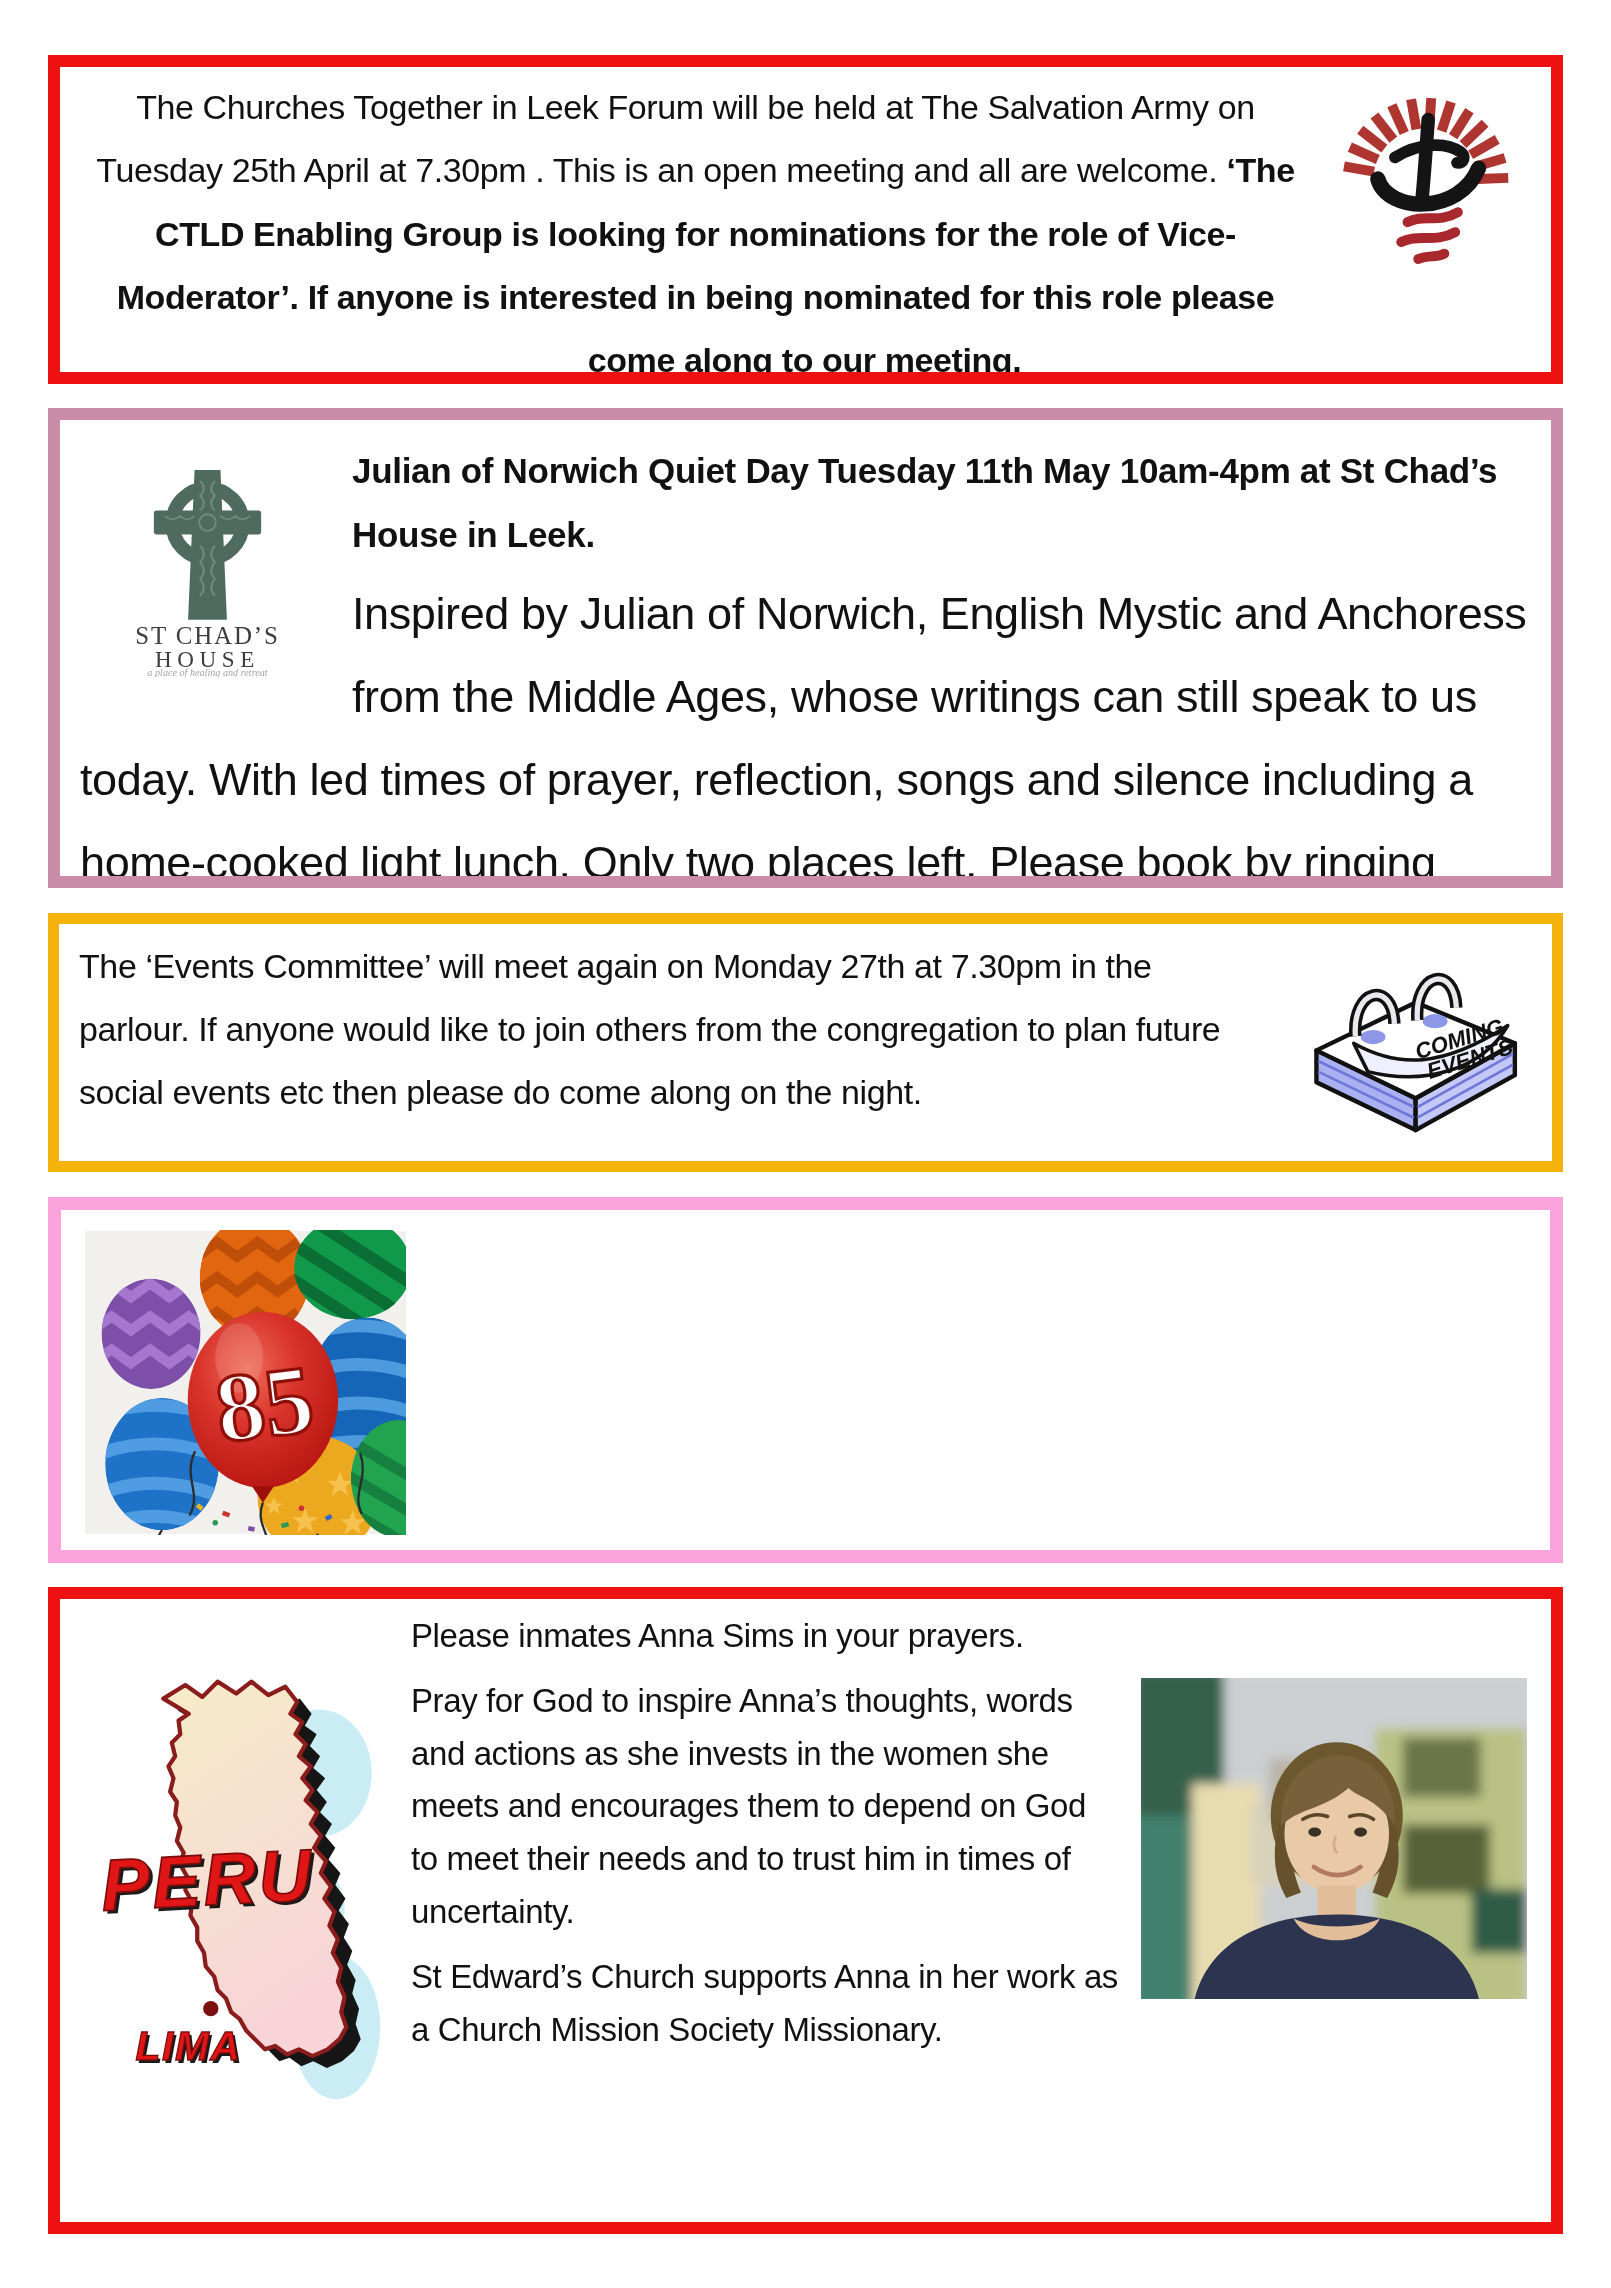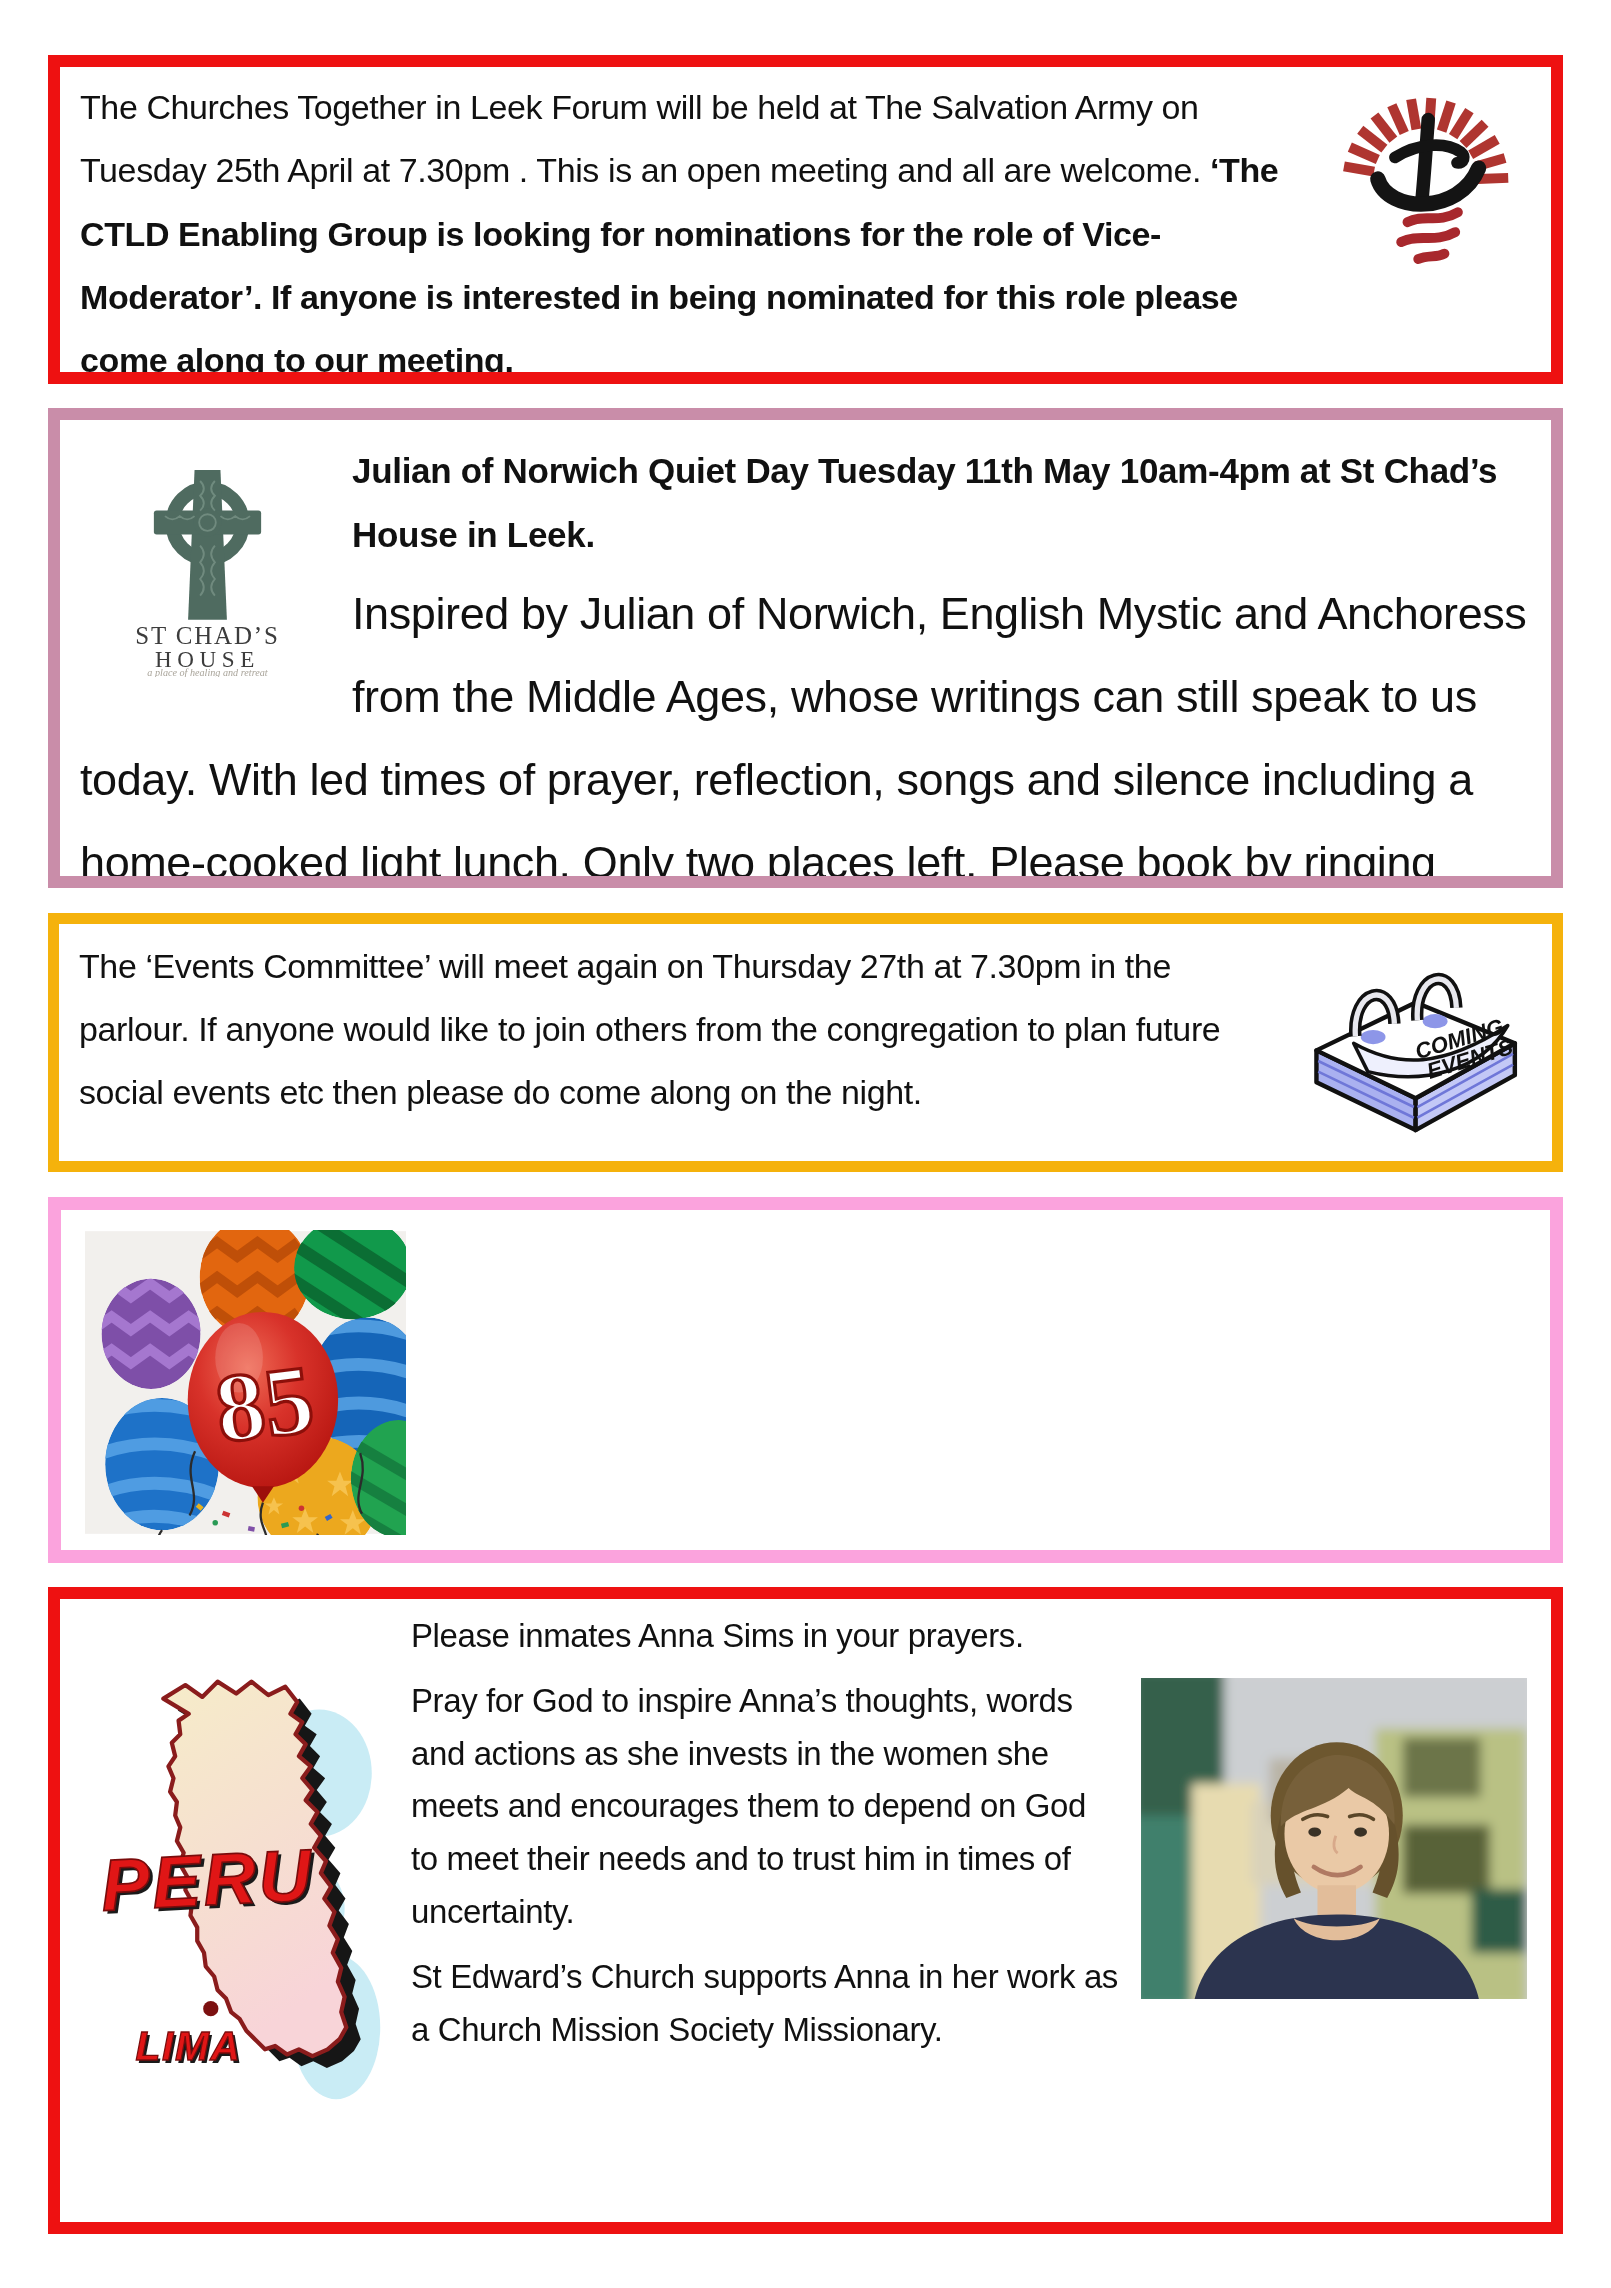--- a/index.html
+++ b/index.html
@@ -6,21 +6,21 @@
   .page{
     position:relative;width:1611px;height:2289px;background:#fff;
     font-family:"Liberation Sans",sans-serif;color:#111;overflow:hidden;
   }
   .nbox{margin:0 48px;background:#fff;box-sizing:border-box;overflow:hidden;}
   .box1{margin-top:55px;height:329px;border:12px solid #ee1111;padding:9.2px 22px 0 20px;}
   .box2{margin-top:24px;height:480px;border:12px solid #c98da9;padding:18.5px 22px 0 20px;}
   .box3{margin-top:25px;height:259px;border:11px solid #f5b20c;padding:11px 22px 0 20px;}
   .box4{margin-top:25px;height:366px;border:13px solid #fba3dd;padding:13px 22px 0 22px;}
   .box5{margin-top:24px;height:647px;border:12px solid #ee1111;padding:11px 24px 0 22px;}
-  .body-text{font-size:34px;line-height:1.86;letter-spacing:-0.4px;margin:0;}
+  .body-text{font-size:34px;line-height:1.86;letter-spacing:-0.4px;margin:0;text-align:center;}
   .body-text strong{font-weight:700;}
   .b2-heading{font-size:35px;line-height:1.85;letter-spacing:-0.3px;font-weight:700;margin:0 0 3.7px 0;}
   .b2-body{font-size:45px;line-height:1.85;letter-spacing:-0.4px;margin:0;}
   .b3-text{font-size:34px;line-height:1.85;letter-spacing:-0.4px;margin:0;}
   .bday-text{font-family:cursive;font-size:35px;line-height:1.9;letter-spacing:0;margin:3.7px 0 0 0;}
   .box5 p{font-size:33px;line-height:1.6;letter-spacing:-0.4px;margin:0 0 12px 0;}
   .fl{float:left;}
   .fr{float:right;}
   .ct-logo{width:198px;height:189px;margin:3.7px 0 9.2px 20px;}
   .chad-logo{width:233px;height:233px;margin:5.5px 28px 5.5px 11px;}
@@ -110,21 +110,21 @@
           <path d="M72,112 C68,58 114,48 116,98" stroke="#e8e8ee" stroke-width="6"></path>
           <path d="M142,94 C138,40 184,30 186,80" stroke="#111" stroke-width="14"></path>
           <path d="M142,94 C138,40 184,30 186,80" stroke="#e8e8ee" stroke-width="6"></path>
         </g>
         <g transform="rotate(-17 190 128)" fill="#111" font-family="Liberation Sans, sans-serif" font-weight="bold" font-size="25" text-anchor="middle" font-style="italic">
           <text x="193" y="124">COMING</text>
           <text x="198" y="149">EVENTS</text>
         </g>
       </svg>
     </div>
-    <p class="b3-text">The ‘Events Committee’ will meet again on Thursday 27th at 7.30pm in the parlour. If anyone would like to join others from the congregation to plan future social events etc then please do come along on the night.</p>
+    <p class="b3-text">The ‘Events Committee’ will meet again on Monday 27th at 7.30pm in the parlour. If anyone would like to join others from the congregation to plan future social events etc then please do come along on the night.</p>
   </section>
 
   <section class="nbox box4">
     <div class="fl balloons-img">
       <svg viewBox="0 0 350 330">
         <defs>
           <clipPath id="cpPu">
               <ellipse cx="72" cy="112" rx="54" ry="60"></ellipse>
             </clipPath>
           <clipPath id="cpOr">

